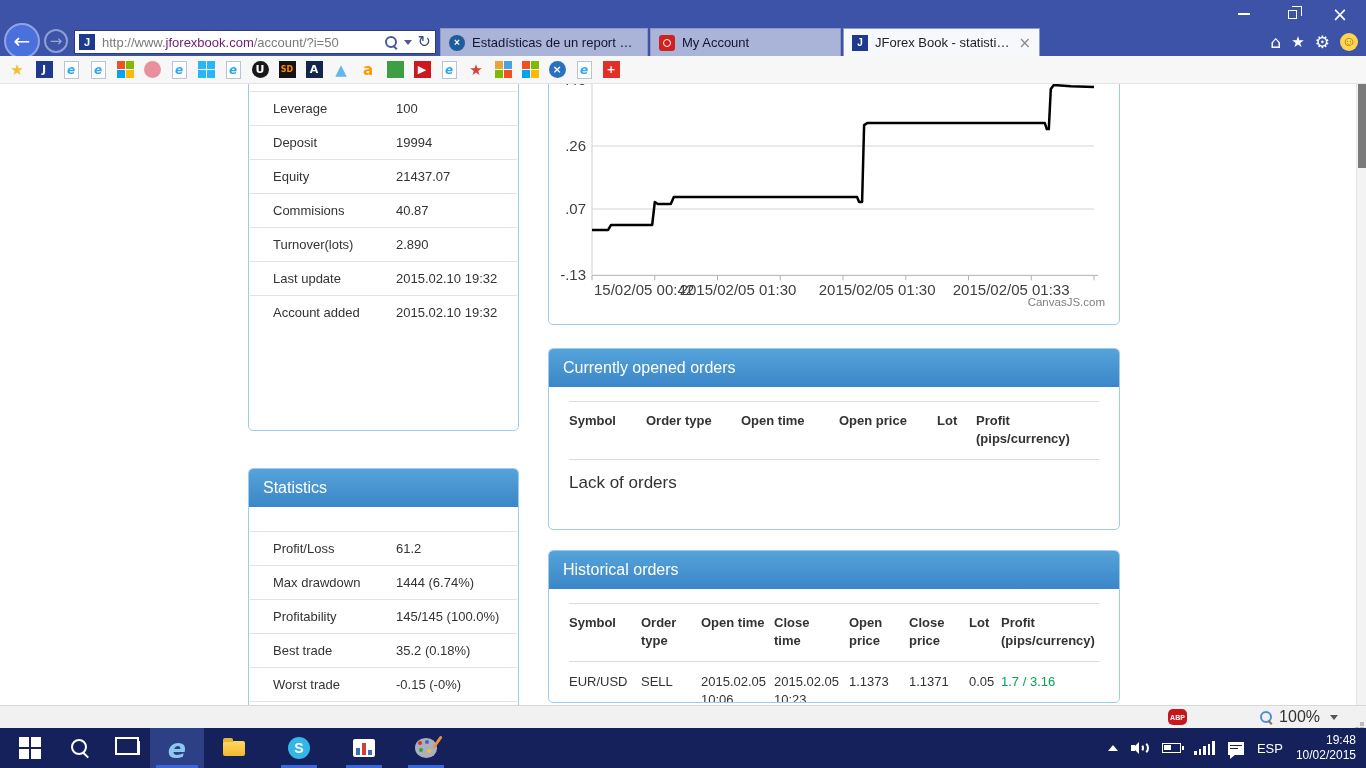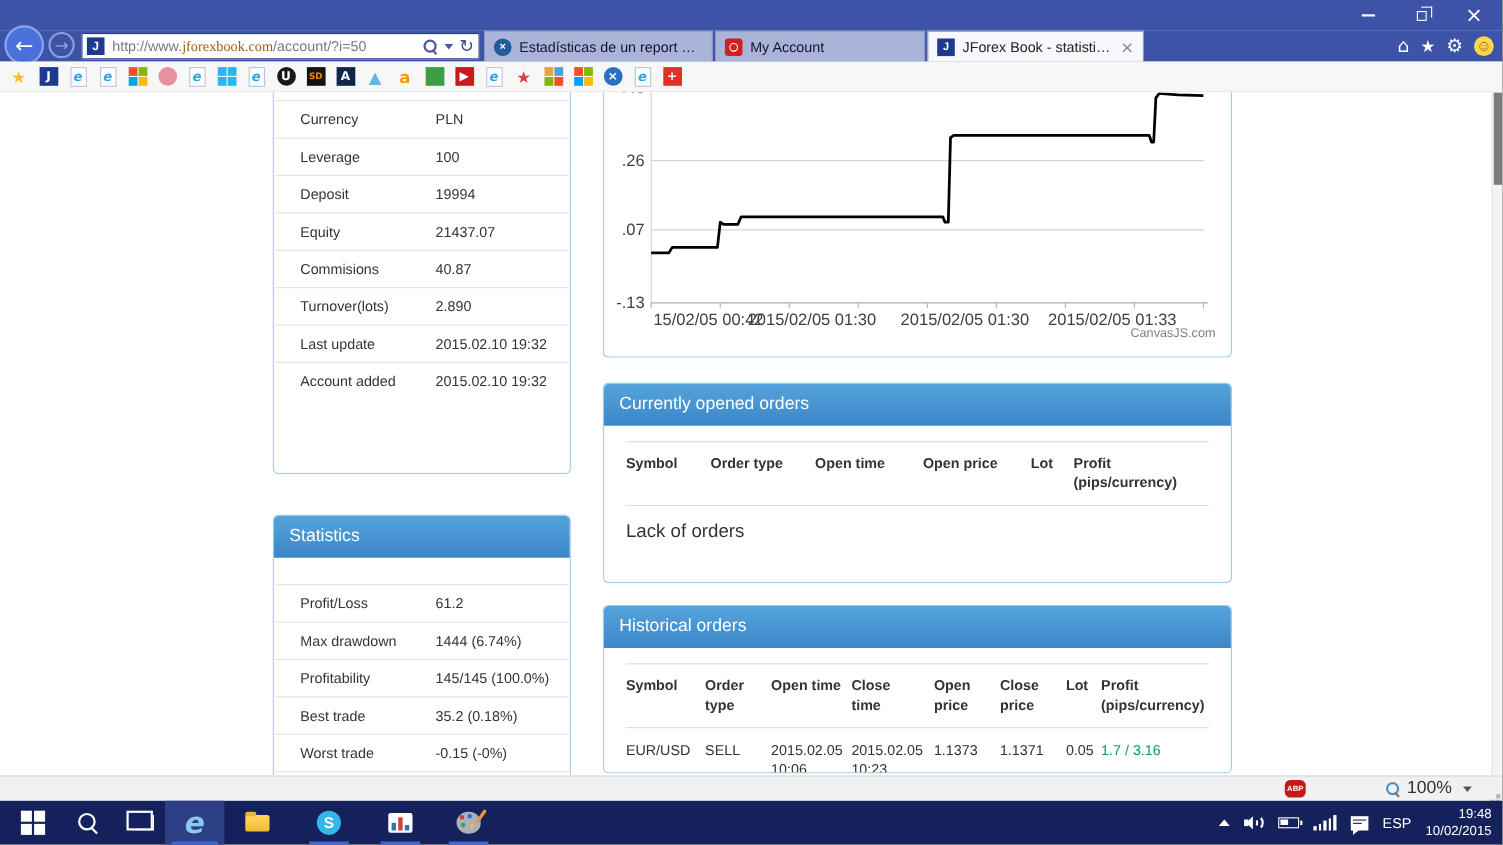--- a/index.html
+++ b/index.html
@@ -18,21 +18,21 @@
   .navrow{position:absolute;left:0;top:28px;width:1366px;height:28px;background:#3c53a8;}
   .backbtn{position:absolute;left:4px;top:-5px;width:36px;height:36px;border-radius:50%;
     background:#4a70dc;border:2px solid #8fa4e8;color:#fff;font-size:20px;line-height:32px;text-align:center;font-family:"DejaVu Sans",sans-serif;}
   .fwdbtn{position:absolute;left:44px;top:1px;width:24px;height:24px;border-radius:50%;
     border:2px solid #8d9ed6;color:#97a7da;font-size:15px;line-height:21px;text-align:center;font-family:"DejaVu Sans",sans-serif;}
   .addrbar{position:absolute;left:74px;top:2px;width:362px;height:24px;background:#fff;border:1px solid #2c3d7e;
     display:flex;align-items:center;padding:0 4px;font-size:13px;}
   .addr-fav{width:16px;height:16px;background:#1d3a8f;color:#fff;font-size:11px;font-weight:bold;
     display:flex;align-items:center;justify-content:center;margin-right:7px;flex:0 0 16px;}
   .url{white-space:nowrap;overflow:hidden;flex:1;}
-  .url .dim{color:#7a7a7a;} .url .dom{color:#a16207;font-family:Liberation Serif, serif;}
+  .url .dim{color:#7a7a7a;} .url .dom{color:#701a75;}
   .addr-icons{display:flex;align-items:center;gap:6px;margin-left:4px;color:#4a5a9a;}
   .mag{position:relative;width:13px;height:13px;}
   .mag::before{content:'';position:absolute;left:0;top:0;width:8px;height:8px;border:2px solid #4a5a9a;border-radius:50%;}
   .mag::after{content:'';position:absolute;left:9px;top:9px;width:5px;height:2px;background:#4a5a9a;transform:rotate(45deg);transform-origin:0 0;}
   .caret-down{width:0;height:0;border-left:4px solid transparent;border-right:4px solid transparent;border-top:5px solid #4a5a9a;}
   .refresh{font-size:16px;line-height:16px;color:#3a4a8a;font-family:"DejaVu Sans",sans-serif;}
 
   .tab{position:absolute;top:0;height:28px;background:#aab3d8;border:1px solid #8d98c6;border-bottom:none;
     display:flex;align-items:center;padding:0 8px;font-size:13px;color:#14142e;overflow:hidden;}
   .tab.active{background:#f7f8fc;color:#222;}
@@ -266,24 +266,20 @@
       </span>
       <span class="fb">
         <span class="tile" style="background: rgb(224, 48, 40); color: rgb(255, 255, 255); font-size: 11px;">+</span>
       </span>
     </div>
 
   <div class="content">
 
     <div class="panel" style="left:248px;top:-10px;width:271px;height:357px">
       <div class="kv" id="account-kv">
-          <div class="kv-row">
-            <span class="k">Currency</span>
-            <span class="v">PLN</span>
-          </div>
           <div class="kv-row">
             <span class="k">Leverage</span>
             <span class="v">100</span>
           </div>
           <div class="kv-row">
             <span class="k">Deposit</span>
             <span class="v">19994</span>
           </div>
           <div class="kv-row">
             <span class="k">Equity</span>

